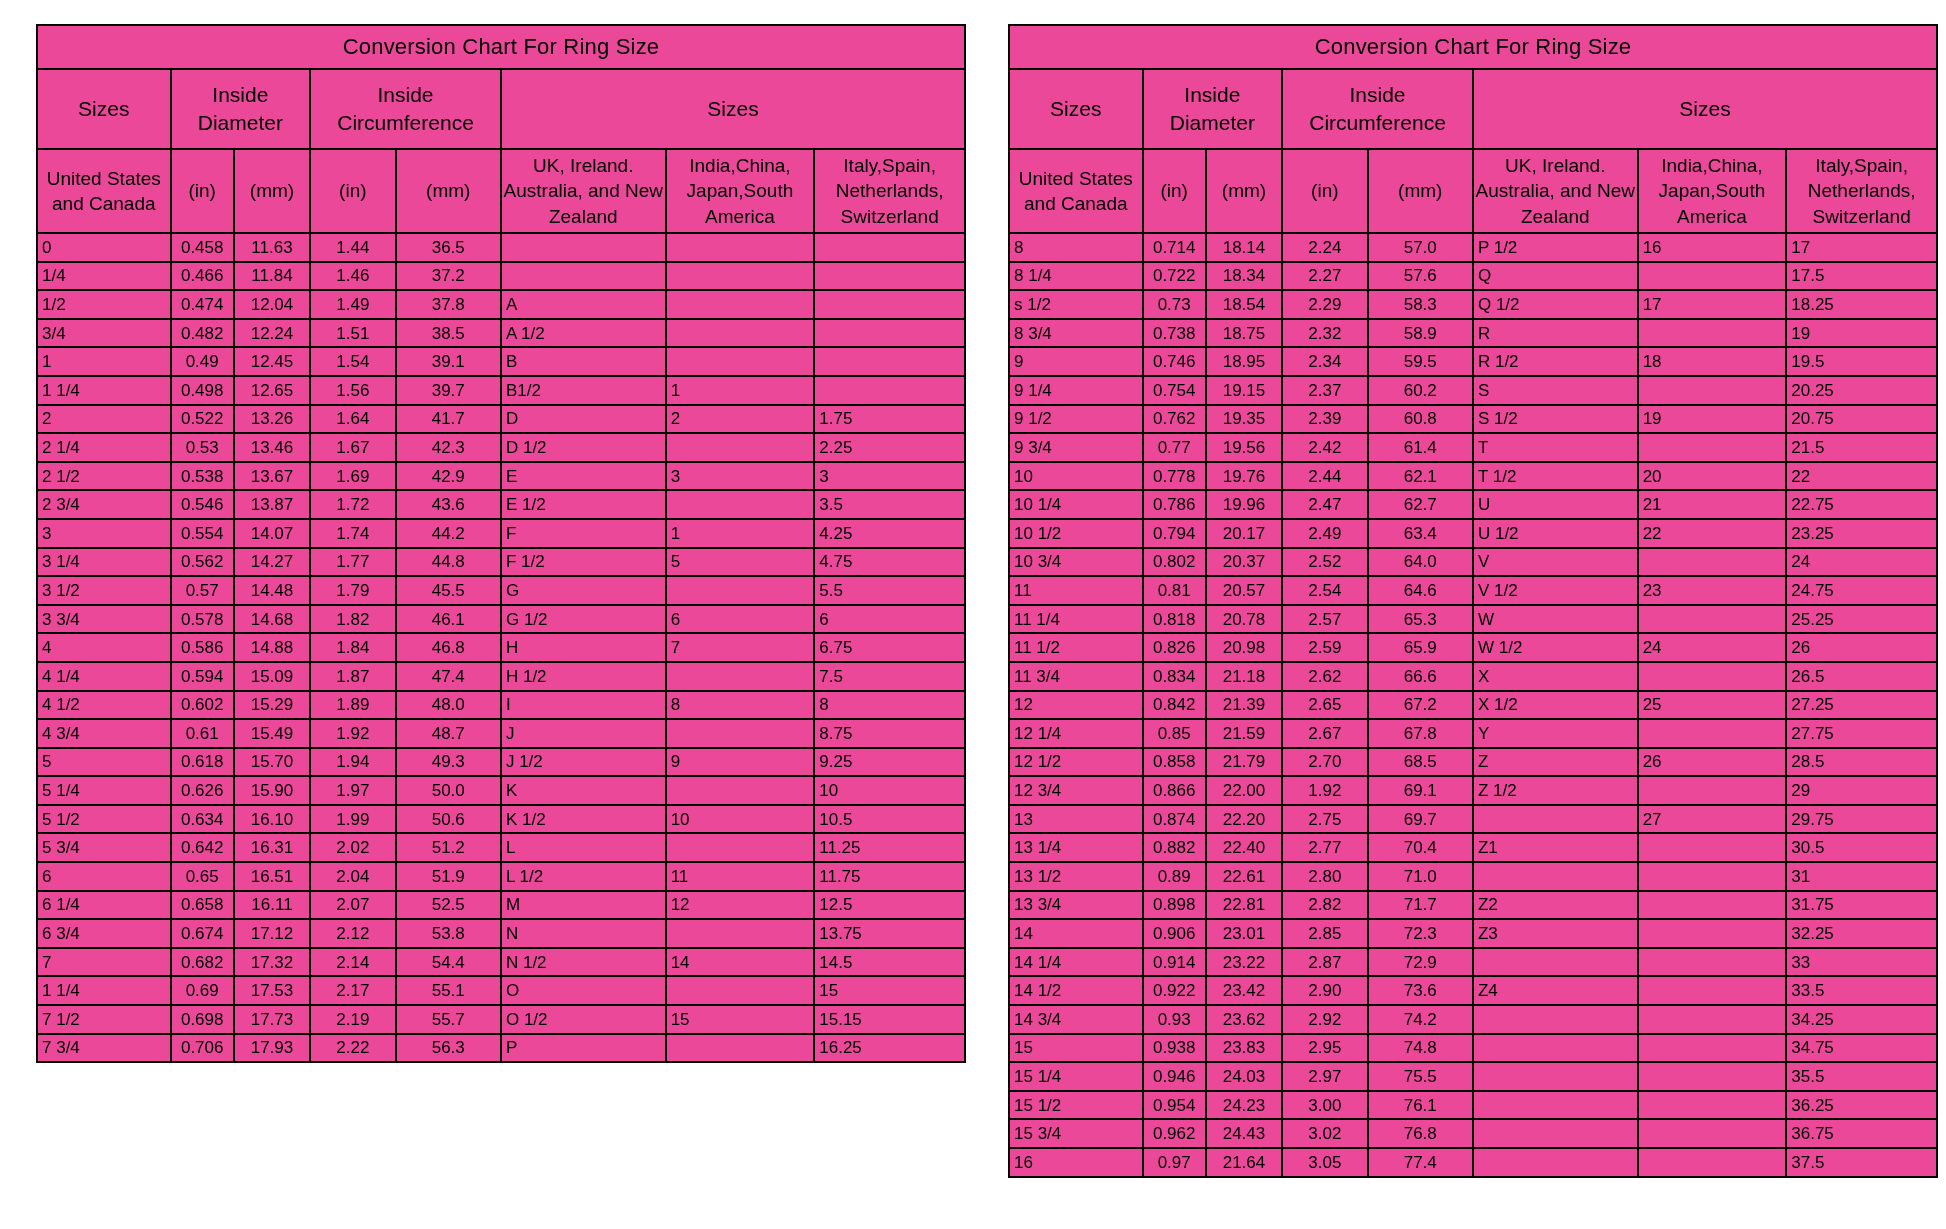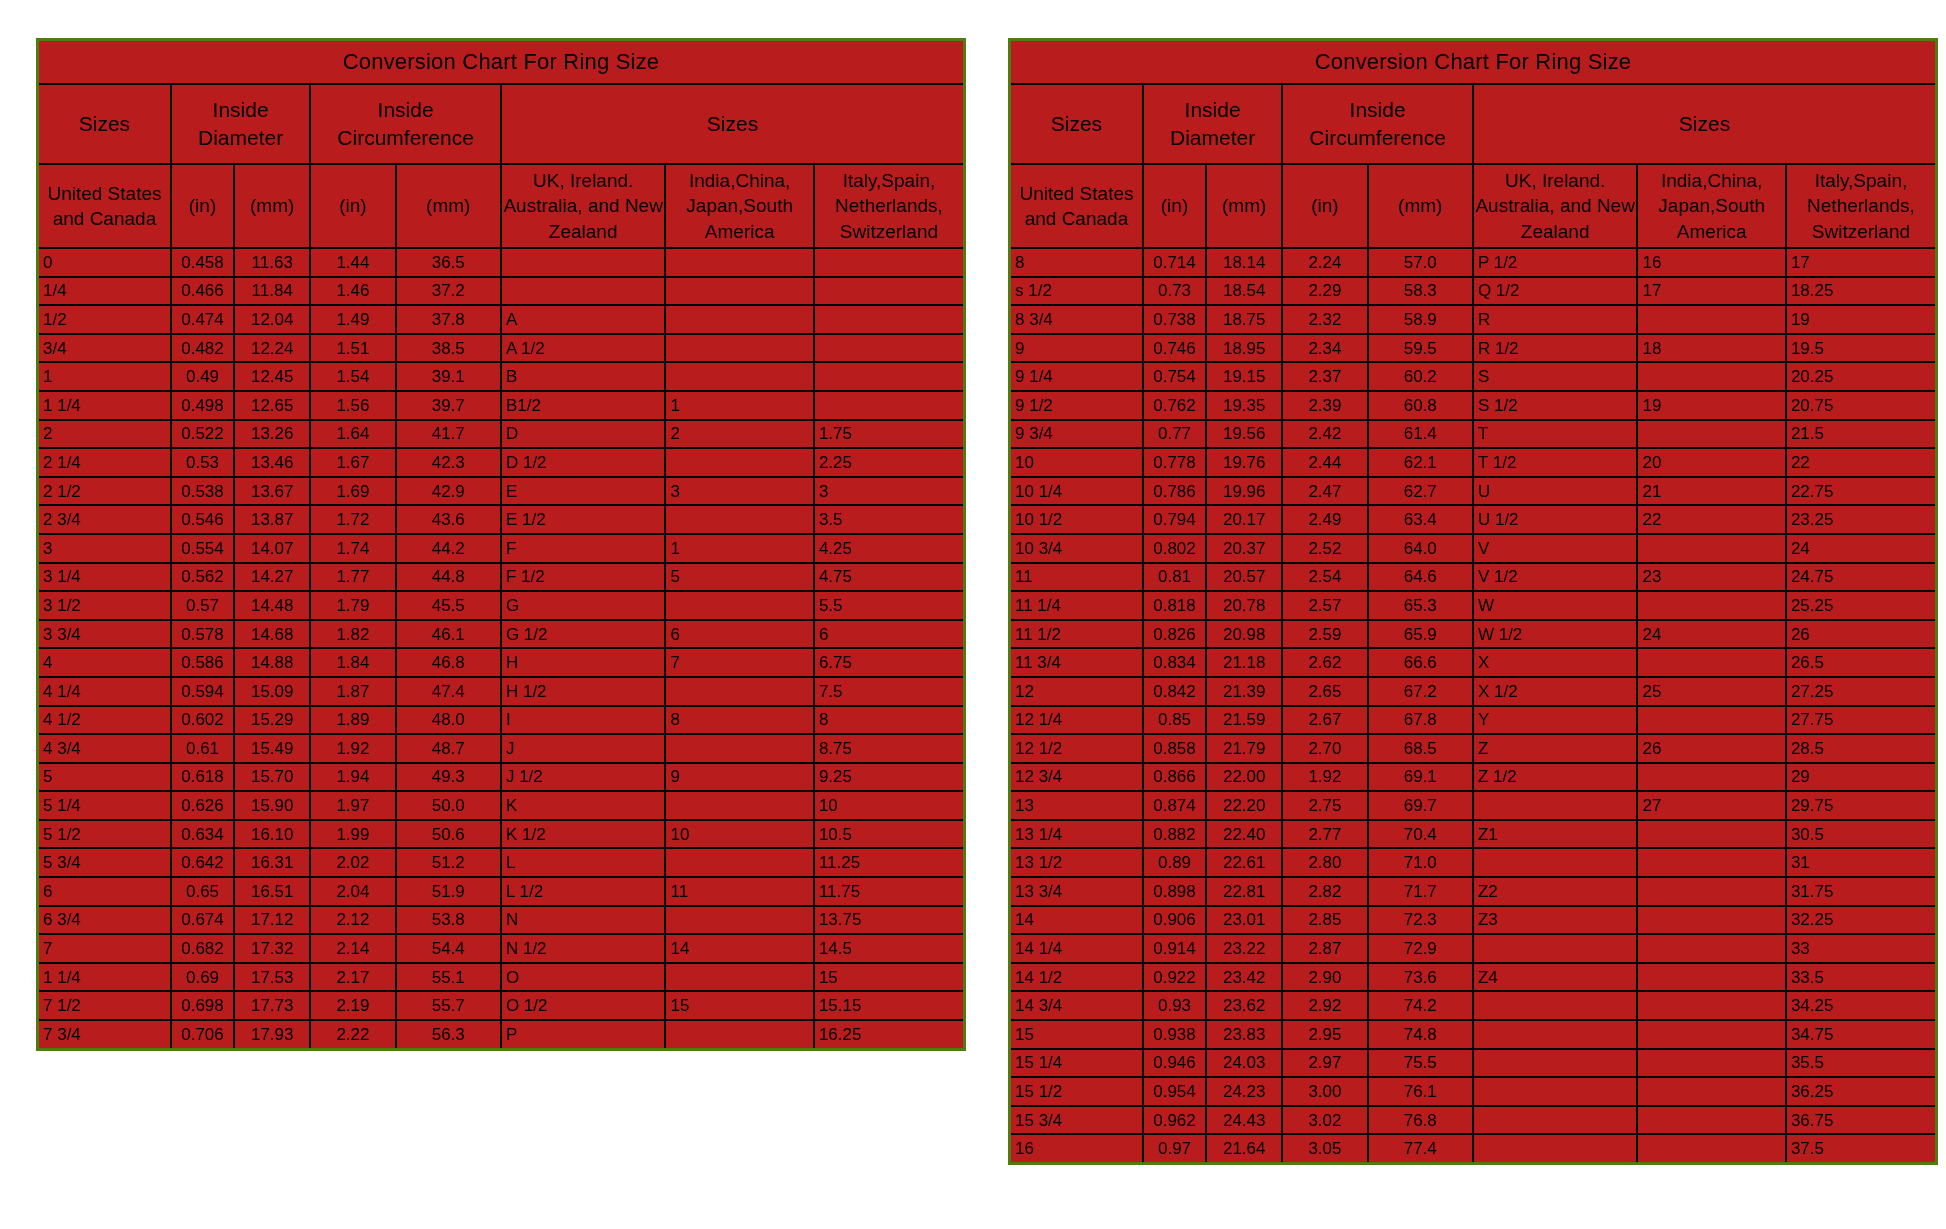--- a/index.html
+++ b/index.html
@@ -11,26 +11,26 @@
   }
   .sheet {
     position: relative;
     width: 1946px;
     height: 1229px;
     background: #ffffff;
     overflow: hidden;
   }
   table.ring {
     position: absolute;
-    top: 38px;
+    top: 24px;
     width: 930px;
     border-collapse: collapse;
     table-layout: fixed;
-    background: #b91c1c;
-    border: 3px solid #4d7c0f;
+    background: #ec4899;
+    border: 1px solid #4d7c0f;
   }
   #table-left  { left: 36px; }
   #table-right { left: 1008px; }
   table.ring th, table.ring td {
     border: 2px solid #000000;
     overflow: hidden;
     white-space: normal;
     font-weight: 400;
     vertical-align: middle;
     padding: 0;
@@ -324,20 +324,30 @@
           <td class="al">6</td>
           <td class="ac">0.65</td>
           <td class="ac">16.51</td>
           <td class="ac">2.04</td>
           <td class="ac">51.9</td>
           <td class="al">L 1/2</td>
           <td class="al">11</td>
           <td class="al">11.75</td>
         </tr>
         <tr>
+          <td class="al">6 1/4</td>
+          <td class="ac">0.658</td>
+          <td class="ac">16.11</td>
+          <td class="ac">2.07</td>
+          <td class="ac">52.5</td>
+          <td class="al">M</td>
+          <td class="al">12</td>
+          <td class="al">12.5</td>
+        </tr>
+        <tr>
           <td class="al">6 3/4</td>
           <td class="ac">0.674</td>
           <td class="ac">17.12</td>
           <td class="ac">2.12</td>
           <td class="ac">53.8</td>
           <td class="al">N</td>
           <td class="al"></td>
           <td class="al">13.75</td>
         </tr>
         <tr>
@@ -420,20 +430,30 @@
           <td class="al">8</td>
           <td class="ac">0.714</td>
           <td class="ac">18.14</td>
           <td class="ac">2.24</td>
           <td class="ac">57.0</td>
           <td class="al">P 1/2</td>
           <td class="al">16</td>
           <td class="al">17</td>
         </tr>
         <tr>
+          <td class="al">8 1/4</td>
+          <td class="ac">0.722</td>
+          <td class="ac">18.34</td>
+          <td class="ac">2.27</td>
+          <td class="ac">57.6</td>
+          <td class="al">Q</td>
+          <td class="al"></td>
+          <td class="al">17.5</td>
+        </tr>
+        <tr>
           <td class="al">s 1/2</td>
           <td class="ac">0.73</td>
           <td class="ac">18.54</td>
           <td class="ac">2.29</td>
           <td class="ac">58.3</td>
           <td class="al">Q 1/2</td>
           <td class="al">17</td>
           <td class="al">18.25</td>
         </tr>
         <tr>

